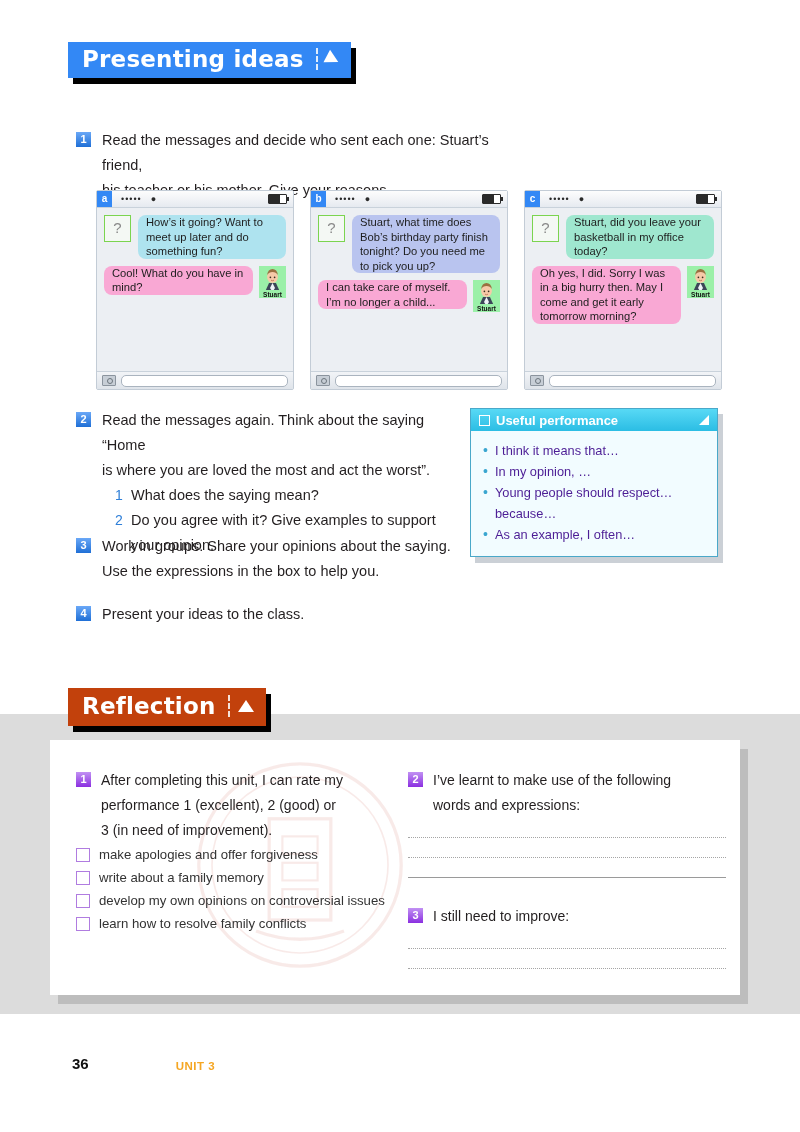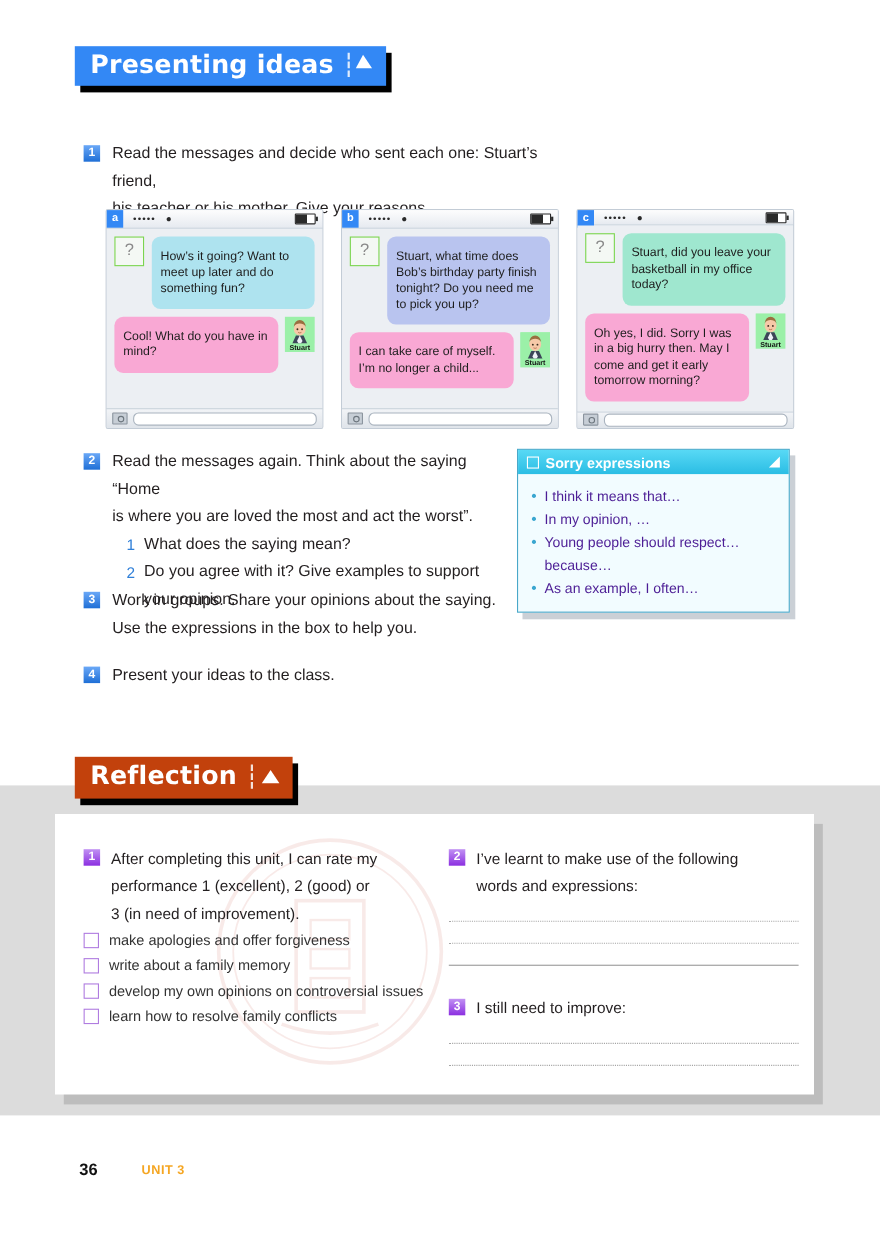--- a/index.html
+++ b/index.html
@@ -55,21 +55,21 @@
   .dots{margin-left:18px;letter-spacing:1px;font-size:9px;color:#2a2a2a;}
   .wifi{margin-left:9px;font-size:9px;color:#2a2a2a;}
   .battery{margin-left:auto;width:17px;height:8px;border:1px solid #2a2a2a;border-radius:1px;
     position:relative;background:linear-gradient(90deg,#2a2a2a 62%,#fff 62%);}
   .battery:after{content:"";position:absolute;right:-3px;top:2px;width:2px;height:4px;background:#2a2a2a;}
 
   .chat{flex:1;background:#eceff3;padding:7px 7px 2px 7px;box-sizing:border-box;position:relative;}
   .row{display:flex;align-items:flex-start;margin-bottom:7px;}
   .qbox{width:25px;height:25px;border:1.5px solid #7bd44f;background:#f4f8f4;color:#8a8a8a;
     font-size:15px;text-align:center;line-height:24px;flex:none;margin-right:7px;}
-  .bubble{border-radius:8px;padding:11px 8px;font-size:11.2px;line-height:14.5px;color:#1d1d1d;
+  .bubble{border-radius:8px;padding:0 8px;font-size:11.2px;line-height:14.5px;color:#1d1d1d;
     position:relative;max-width:150px;}
   .bubble.in{background:#aee3ef;}
   .bubble.in.purple{background:#b9c4ef;}
   .bubble.in.mint{background:#9fe7cf;}
   .bubble.out{background:#f9a8d4;}
   .row.out{justify-content:flex-end;}
   .avatar{width:27px;height:32px;background:#9bf0a8;margin-left:6px;flex:none;
     display:flex;flex-direction:column;align-items:center;}
   .avatar .face{width:27px;height:26px;position:relative;overflow:hidden;}
   .avatar .name{font-size:6.5px;color:#111;margin-top:1px;font-weight:bold;}
@@ -106,21 +106,21 @@
   .rtask{display:flex;margin-bottom:2px;}
   .rtask .num{margin-right:10px;margin-top:4px;flex:none;}
   .rtask .body{font-size:14px;line-height:25px;}
   .chk{display:flex;align-items:center;margin:0 0 3px 0;}
   .chk .box{width:12px;height:12px;border:1.4px solid #b07ce0;margin-right:9px;flex:none;}
   .chk .txt{font-size:13.2px;color:#333;line-height:20px;}
   .wline{height:1px;border-bottom:1.3px solid #9a9a9a;margin:18px 0 0 0;}
   .wline.dotted{border-bottom:1.3px dotted #a5a5a5;}
 
   
-  .footer{position:absolute;left:72px;top:1055px;display:flex;align-items:center;}
+  .footer{position:absolute;left:72px;top:1055px;display:flex;align-items:flex-end;gap:47px;}
   .footer .pg{font-size:15px;font-weight:bold;color:#111;}
   .footer .unit{font-size:11.5px;font-weight:bold;color:#f5a623;margin-left:40px;letter-spacing:.5px;}
 </style>
 </head>
 <body>
 
 <div class="page">
 
   <div class="gray-band"></div>
 
@@ -271,21 +271,21 @@
       <div class="subitem">
         <span class="sn"></span>
         <span>your opinion.</span>
       </div>
     </div>
   </div>
 
   <div id="useful-box">
     <div class="ub-head">
       <span class="ub-sq"></span>
-      <span class="ub-title">Sorry expressions</span>
+      <span class="ub-title">Useful performance</span>
       <span class="ub-tri"></span>
     </div>
     <ul>
       <li>I think it means that…</li>
       <li>In my opinion, …</li>
       <li>Young people should respect…</li>
       <li class="cont">because…</li>
       <li>As an example, I often…</li>
     </ul>
   </div>

